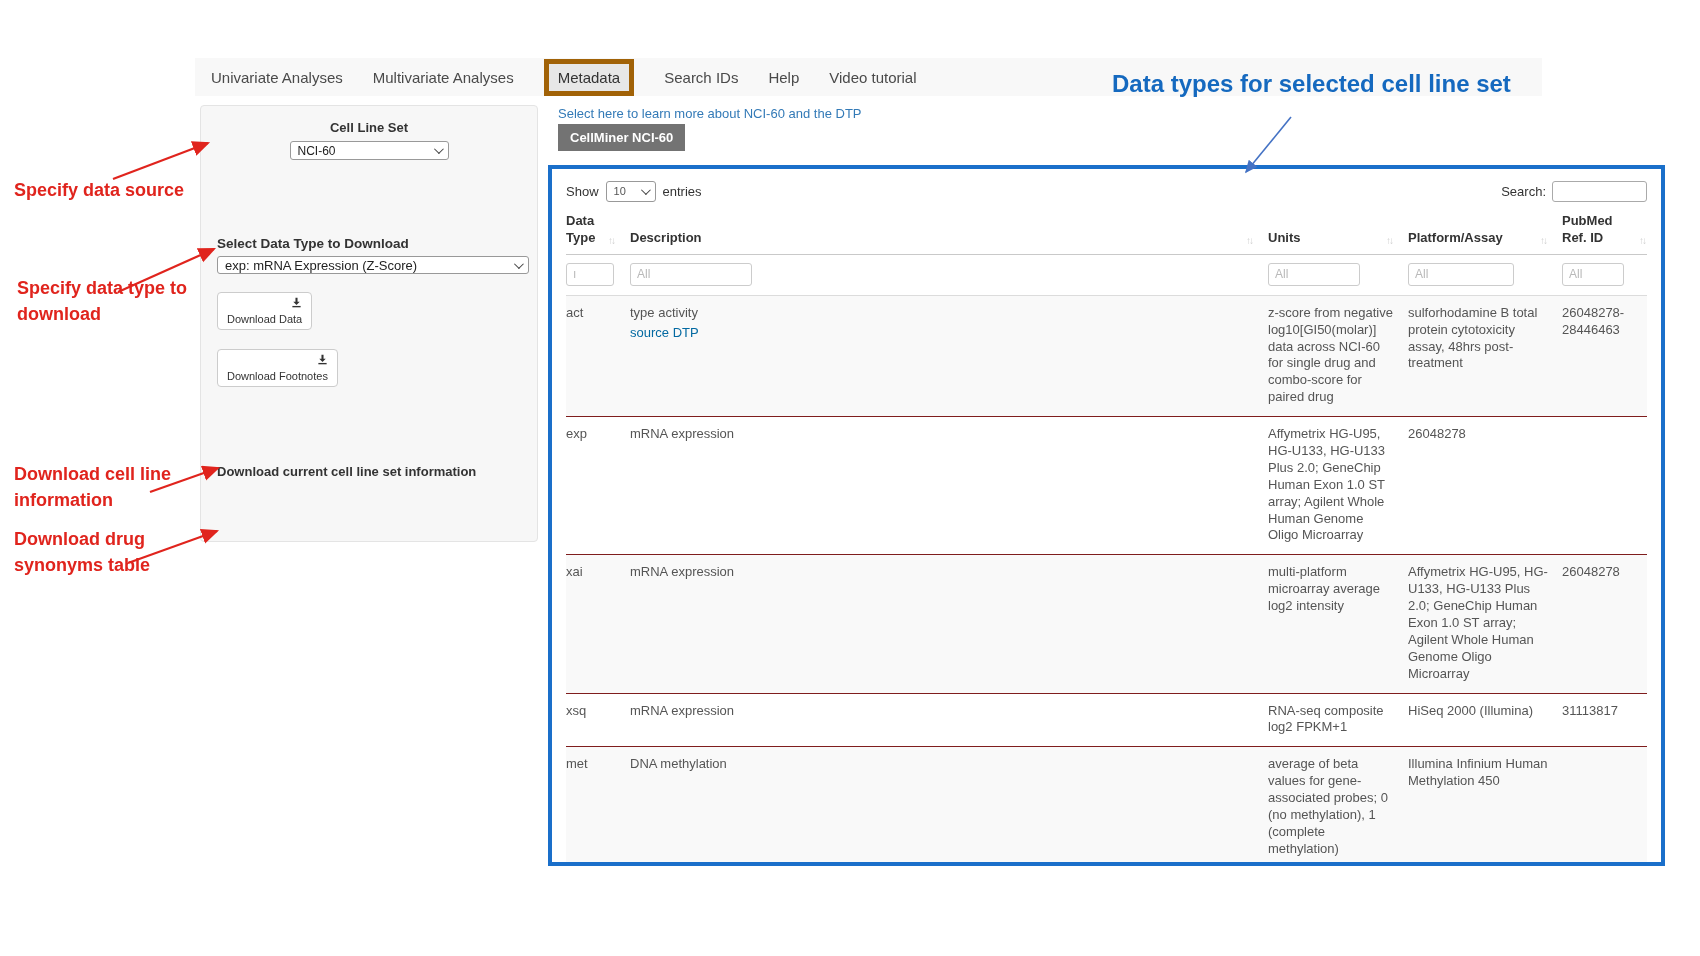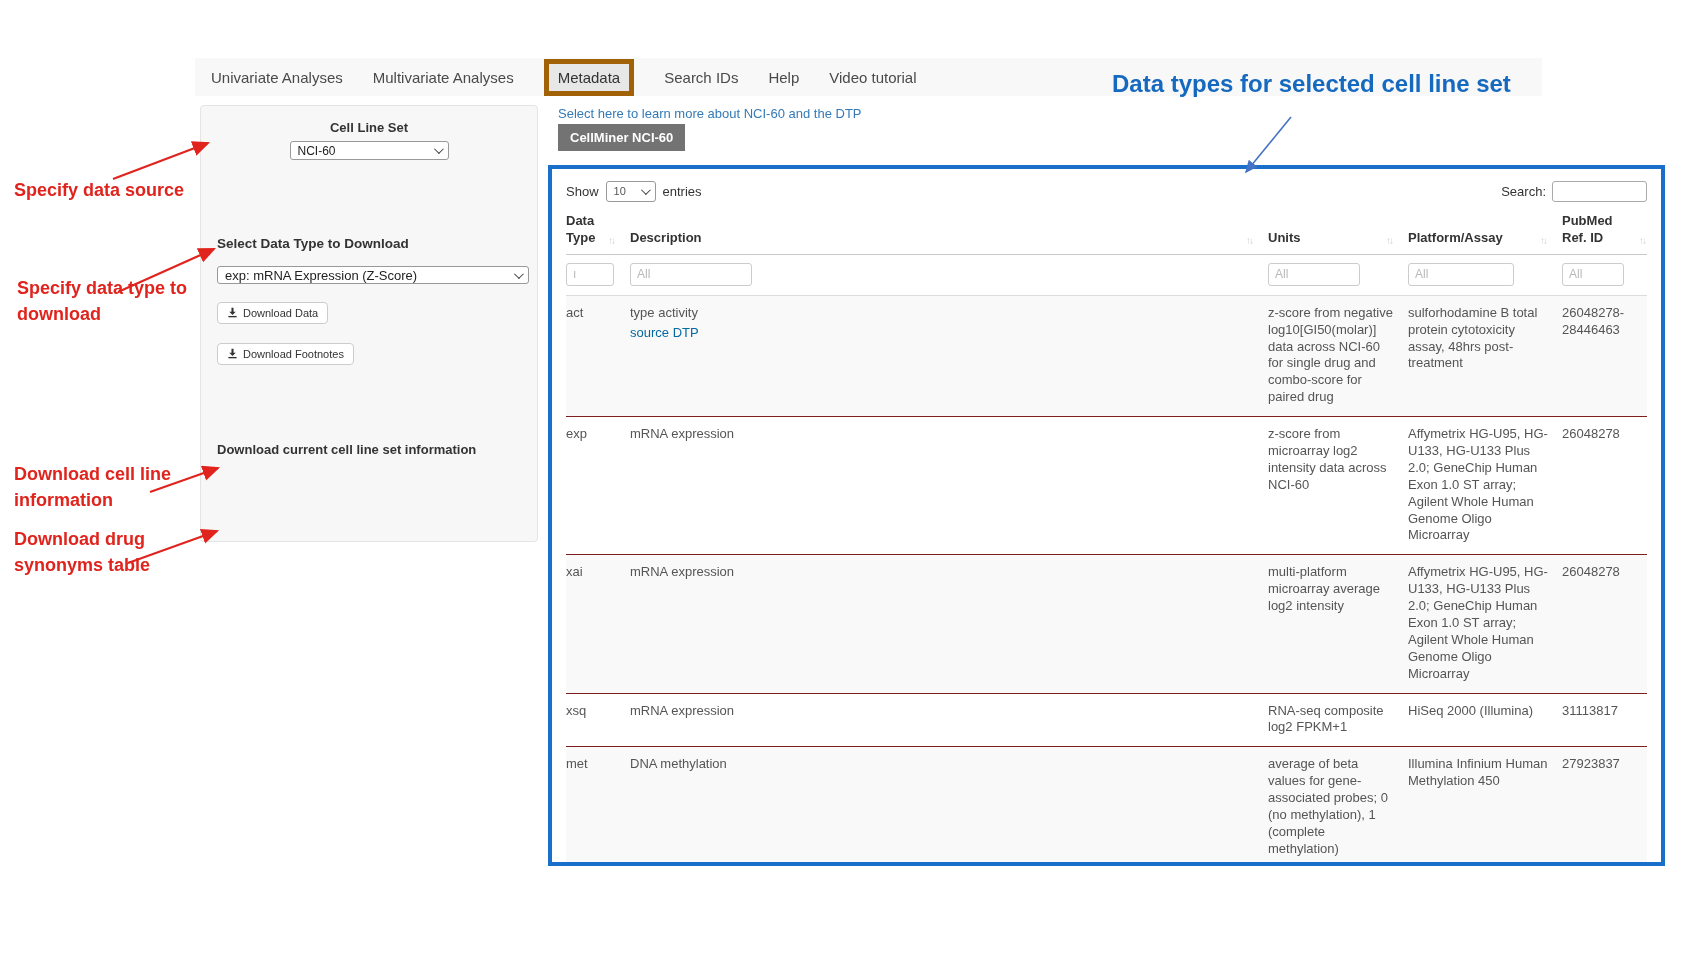--- a/index.html
+++ b/index.html
@@ -20,25 +20,25 @@
   .sidebar { position: absolute; left: 200px; top: 105px; width: 338px; height: 437px;
     background: #f7f7f7; border: 1px solid #e4e4e4; border-radius: 4px; padding: 14px 16px; }
   .fieldrow { display: flex; align-items: center; gap: 6px; flex-direction: column; }
   .blabel { font-size: 13px; font-weight: bold; color: #333; }
   .selectbox { background: #fff; border: 1px solid #999; border-radius: 3px; height: 19px;
     display: flex; align-items: center; justify-content: space-between; padding: 0 7px;
     font-size: 12px; color: #222; cursor: pointer; }
   .selectbox .chev { width: 7px; height: 7px; border-right: 1.6px solid #444;
     border-bottom: 1.6px solid #444; transform: rotate(45deg) translateY(-2px); flex: 0 0 auto; }
   .sel-cls { width: 159px; }
-  .sel-dt { width: 312px; margin-top: 15px; height: 18px; }
+  .sel-dt { width: 312px; margin-top: 5px; height: 18px; }
   .mt-section { margin-top: 72px; }
-  .dl-btn { display: inline-flex; align-items: flex-start; gap: 5px; background: #fff;
+  .dl-btn { display: inline-flex; align-items: flex-end; gap: 5px; background: #fff;
     border: 1px solid #ccc; border-radius: 4px; padding: 4px 9px; font-size: 11px; color: #333;
-    cursor: pointer; white-space: nowrap; }
+    cursor: pointer; white-space: nowrap; flex-direction: column; }
   .dl-ico svg { display: block; }
   .sb-heading { font-size: 13px; font-weight: bold; color: #333; line-height: 1.35; }
 
   
   .learn-link { position: absolute; left: 558px; top: 106px; font-size: 13px; color: #337ab7;
     cursor: pointer; }
   .cellminer-btn { position: absolute; left: 558px; top: 124px; background: #737373; color: #fff;
     font-size: 13px; font-weight: bold; padding: 6px 12px; border: none; border-radius: 0;
     cursor: pointer; }
 
@@ -193,21 +193,20 @@
       <span class="cell-link">source DTP</span>
     </div>
     <div>z-score from negative log10[GI50(molar)] data across NCI-60 for single drug and combo-score for paired drug</div>
     <div>sulforhodamine B total protein cytotoxicity assay, 48hrs post-treatment</div>
     <div>26048278-28446463</div>
   </div>
 
   <div class="grid-row trow">
     <div>exp</div>
     <div>mRNA expression</div>
-    <div>z-score from microarray log2 intensity data across NCI-60</div>
     <div>Affymetrix HG-U95, HG-U133, HG-U133 Plus 2.0; GeneChip Human Exon 1.0 ST array; Agilent Whole Human Genome Oligo Microarray</div>
     <div>26048278</div>
   </div>
 
   <div class="grid-row trow striped">
     <div>xai</div>
     <div>mRNA expression</div>
     <div>multi-platform microarray average log2 intensity</div>
     <div>Affymetrix HG-U95, HG-U133, HG-U133 Plus 2.0; GeneChip Human Exon 1.0 ST array; Agilent Whole Human Genome Oligo Microarray</div>
     <div>26048278</div>
@@ -219,21 +218,20 @@
     <div>RNA-seq composite log2 FPKM+1</div>
     <div>HiSeq 2000 (Illumina)</div>
     <div>31113817</div>
   </div>
 
   <div class="grid-row trow striped">
     <div>met</div>
     <div>DNA methylation</div>
     <div>average of beta values for gene-associated probes; 0 (no methylation), 1 (complete methylation)</div>
     <div>Illumina Infinium Human Methylation 450</div>
-    <div>27923837</div>
   </div>
 </div>
 
 <div class="annot" style="left:14px; top:177px;">Specify data source</div>
 <div class="annot" style="left:17px; top:275px; width:200px;">Specify data type to download</div>
 <div class="annot" style="left:14px; top:461px; width:180px;">Download cell line information</div>
 <div class="annot" style="left:14px; top:526px; width:180px;">Download drug synonyms table</div>
 
 <svg class="overlay" width="1700" height="956">
   <defs>

